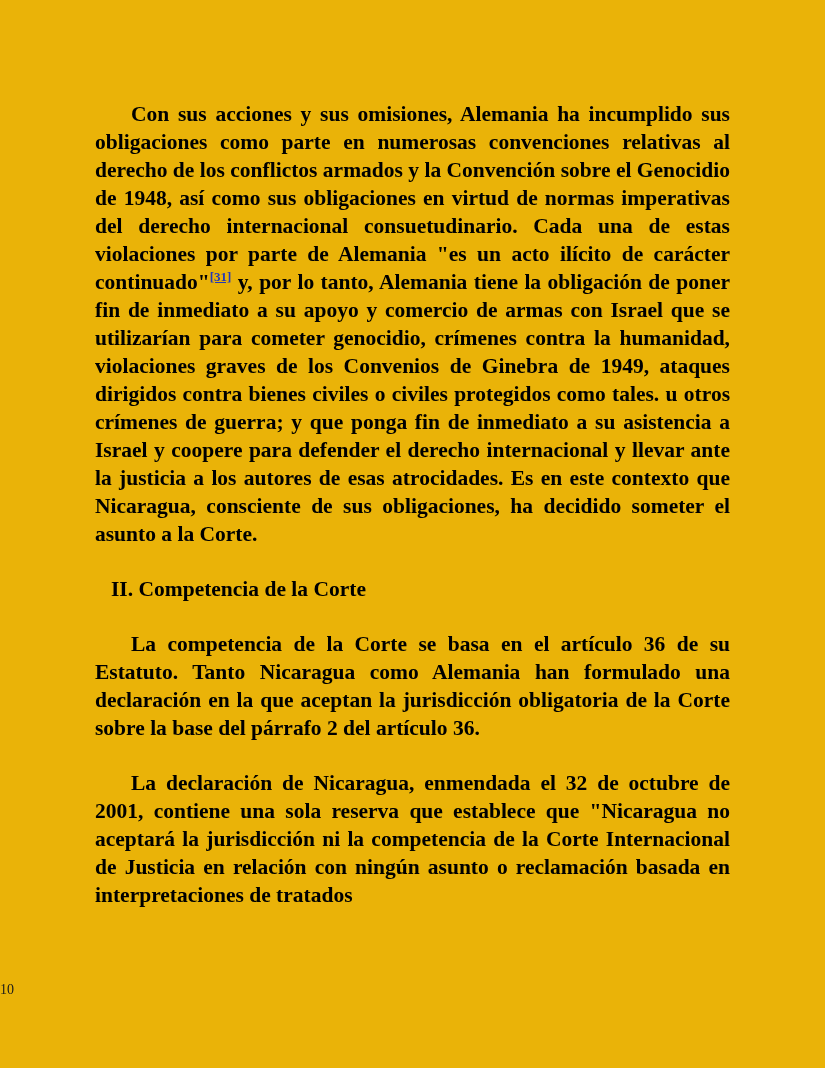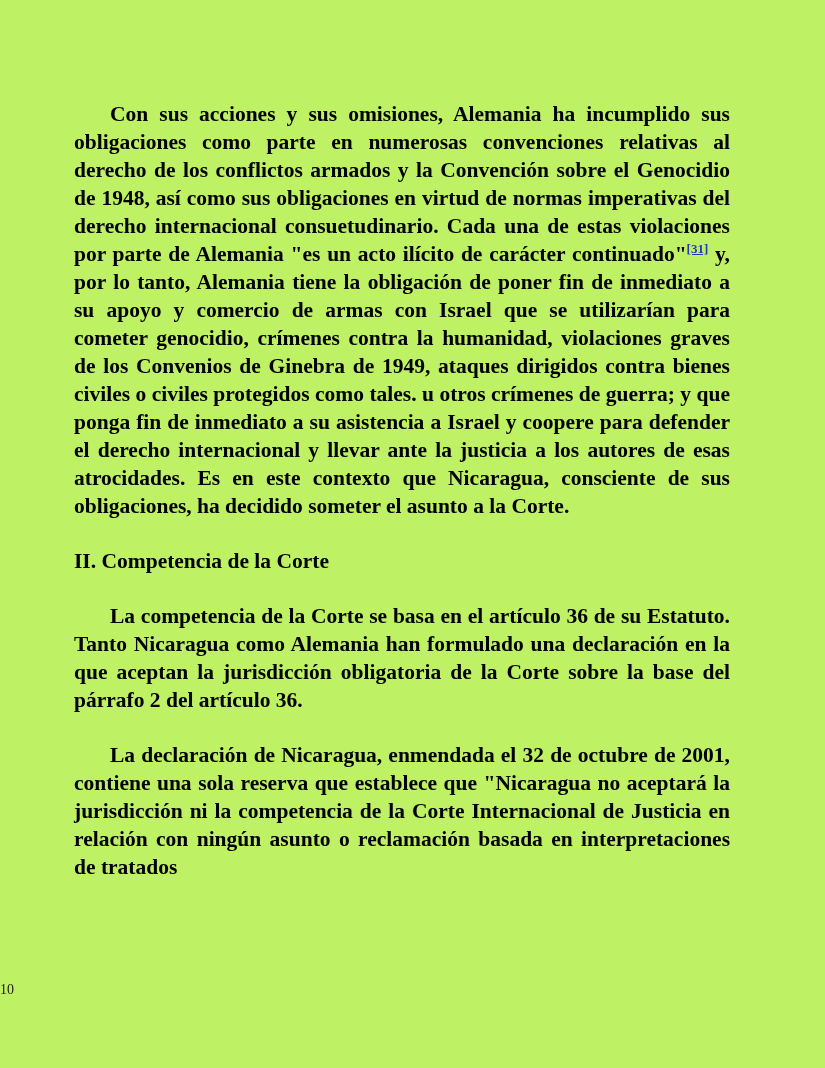--- a/index.html
+++ b/index.html
@@ -4,43 +4,43 @@
 <style>
   html, body {
     margin: 0;
     padding: 0;
     background: #ffffff;
   }
   .page {
     position: relative;
     width: 825px;
     height: 1068px;
-    background: #bef264;
+    background: #eab308;
     box-sizing: border-box;
-    padding: 100px 95px 0 74px;
+    padding: 100px 95px 0 95px;
     overflow: hidden;
   }
   .content p {
     font-family: "Liberation Serif", serif;
     font-weight: bold;
     font-size: 21.5px;
     line-height: 28px;
     color: #000000;
     text-align: justify;
     text-indent: 36px;
     margin: 0 0 27px 0;
   }
   .content h2 {
     font-family: "Liberation Serif", serif;
     font-weight: bold;
     font-size: 21.5px;
     line-height: 28px;
     color: #000000;
     text-align: left;
-    margin: 0 0 27px 0;
+    margin: 0 0 27px 16px;
   }
   sup.fnref {
     line-height: 0;
   }
   sup.fnref a {
     font-family: "Liberation Serif", serif;
     font-weight: bold;
     font-size: 13px;
     color: #2438b8;
     text-decoration: underline;

